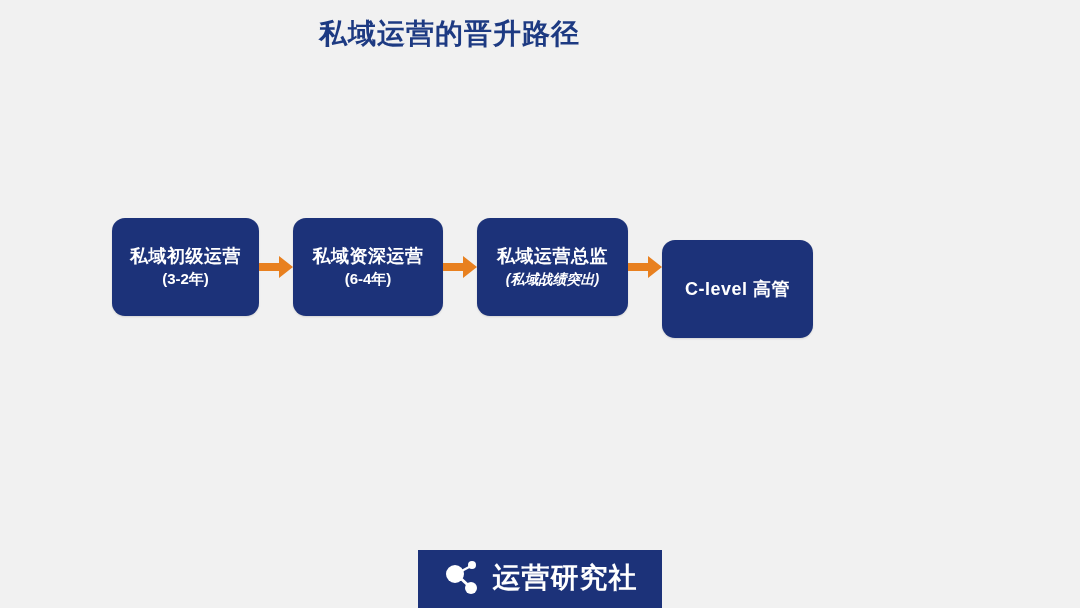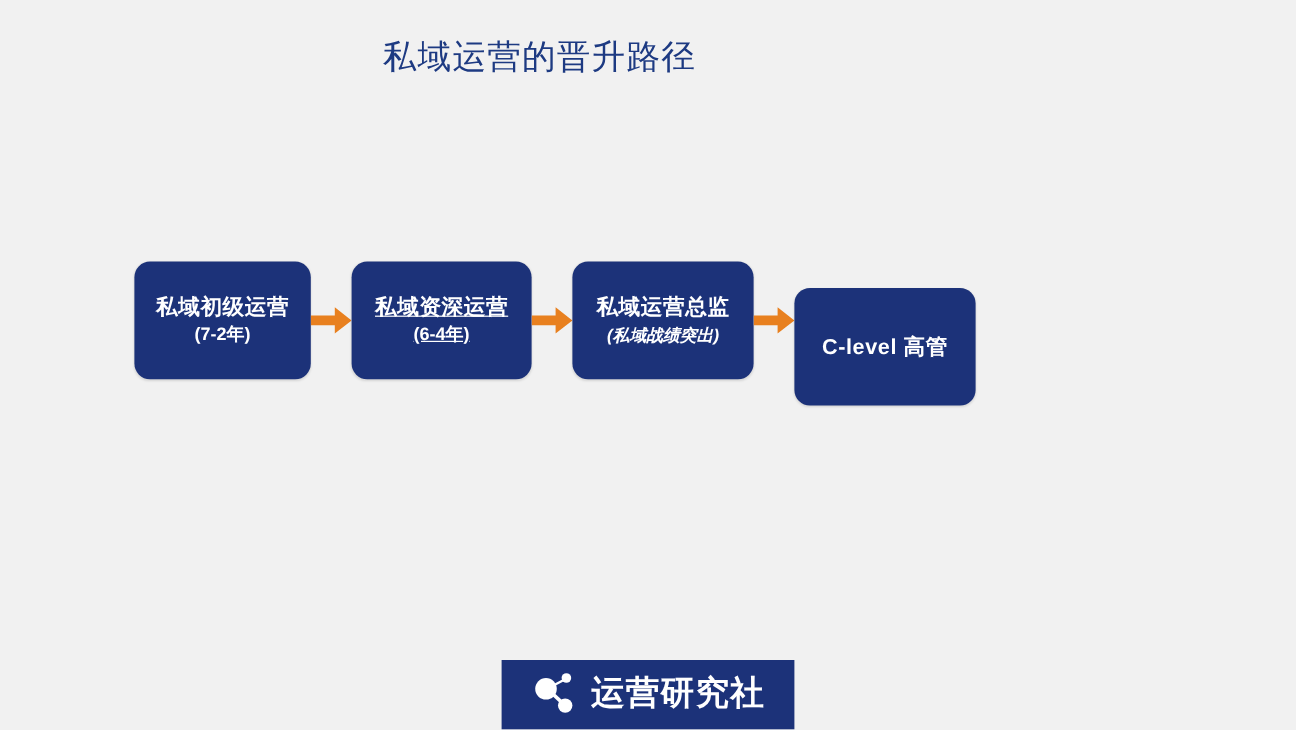--- a/index.html
+++ b/index.html
@@ -11,26 +11,26 @@
     height: 608px;
     background: #f1f1f1;
     font-family: "Liberation Sans", "DejaVu Sans", sans-serif;
     overflow: hidden;
     position: relative;
   }
 
   
   .slide-title {
     position: absolute;
-    top: 28px;
+    top: 14px;
     left: 0;
     width: 899px;
     text-align: center;
     font-size: 28px;
-    font-weight: normal;
+    font-weight: bold;
     letter-spacing: 1px;
     color: #1d3a82;
     line-height: 40px;
   }
 
   
   .flow-row {
     position: absolute;
     top: 218px;
     left: 112px;
@@ -49,21 +49,21 @@
     flex-direction: column;
     align-items: center;
     justify-content: center;
     color: #ffffff;
     box-sizing: border-box;
     padding: 0 10px;
     box-shadow: 0 1px 2px rgba(0,0,0,0.12);
     flex: none;
   }
   .flow-box.b1 { width: 147px; }
-  .flow-box.b2 { width: 150px; text-decoration: underline; }
+  .flow-box.b2 { width: 150px; }
   .flow-box.b3 { width: 151px; }
   .flow-box.b4 { width: 151px; margin-top: 44px; }
 
   .box-main {
     font-size: 18px;
     font-weight: bold;
     letter-spacing: 0.5px;
     line-height: 24px;
     white-space: nowrap;
   }
@@ -117,21 +117,21 @@
 </style>
 </head>
 <body>
 
 <div class="slide-title">私域运营的晋升路径</div>
 
 <div class="flow-row">
 
   <div class="flow-box b1">
     <div class="box-main">私域初级运营</div>
-    <div class="box-sub">(7-2年)</div>
+    <div class="box-sub">(3-2年)</div>
   </div>
 
   <svg class="arrow" viewBox="0 0 34 26" xmlns="http://www.w3.org/2000/svg">
     <polygon points="0,9 20,9 20,2 34,13 20,24 20,17 0,17" fill="#e8801f"></polygon>
   </svg>
 
   <div class="flow-box b2">
     <div class="box-main">私域资深运营</div>
     <div class="box-sub">(6-4年)</div>
   </div>

